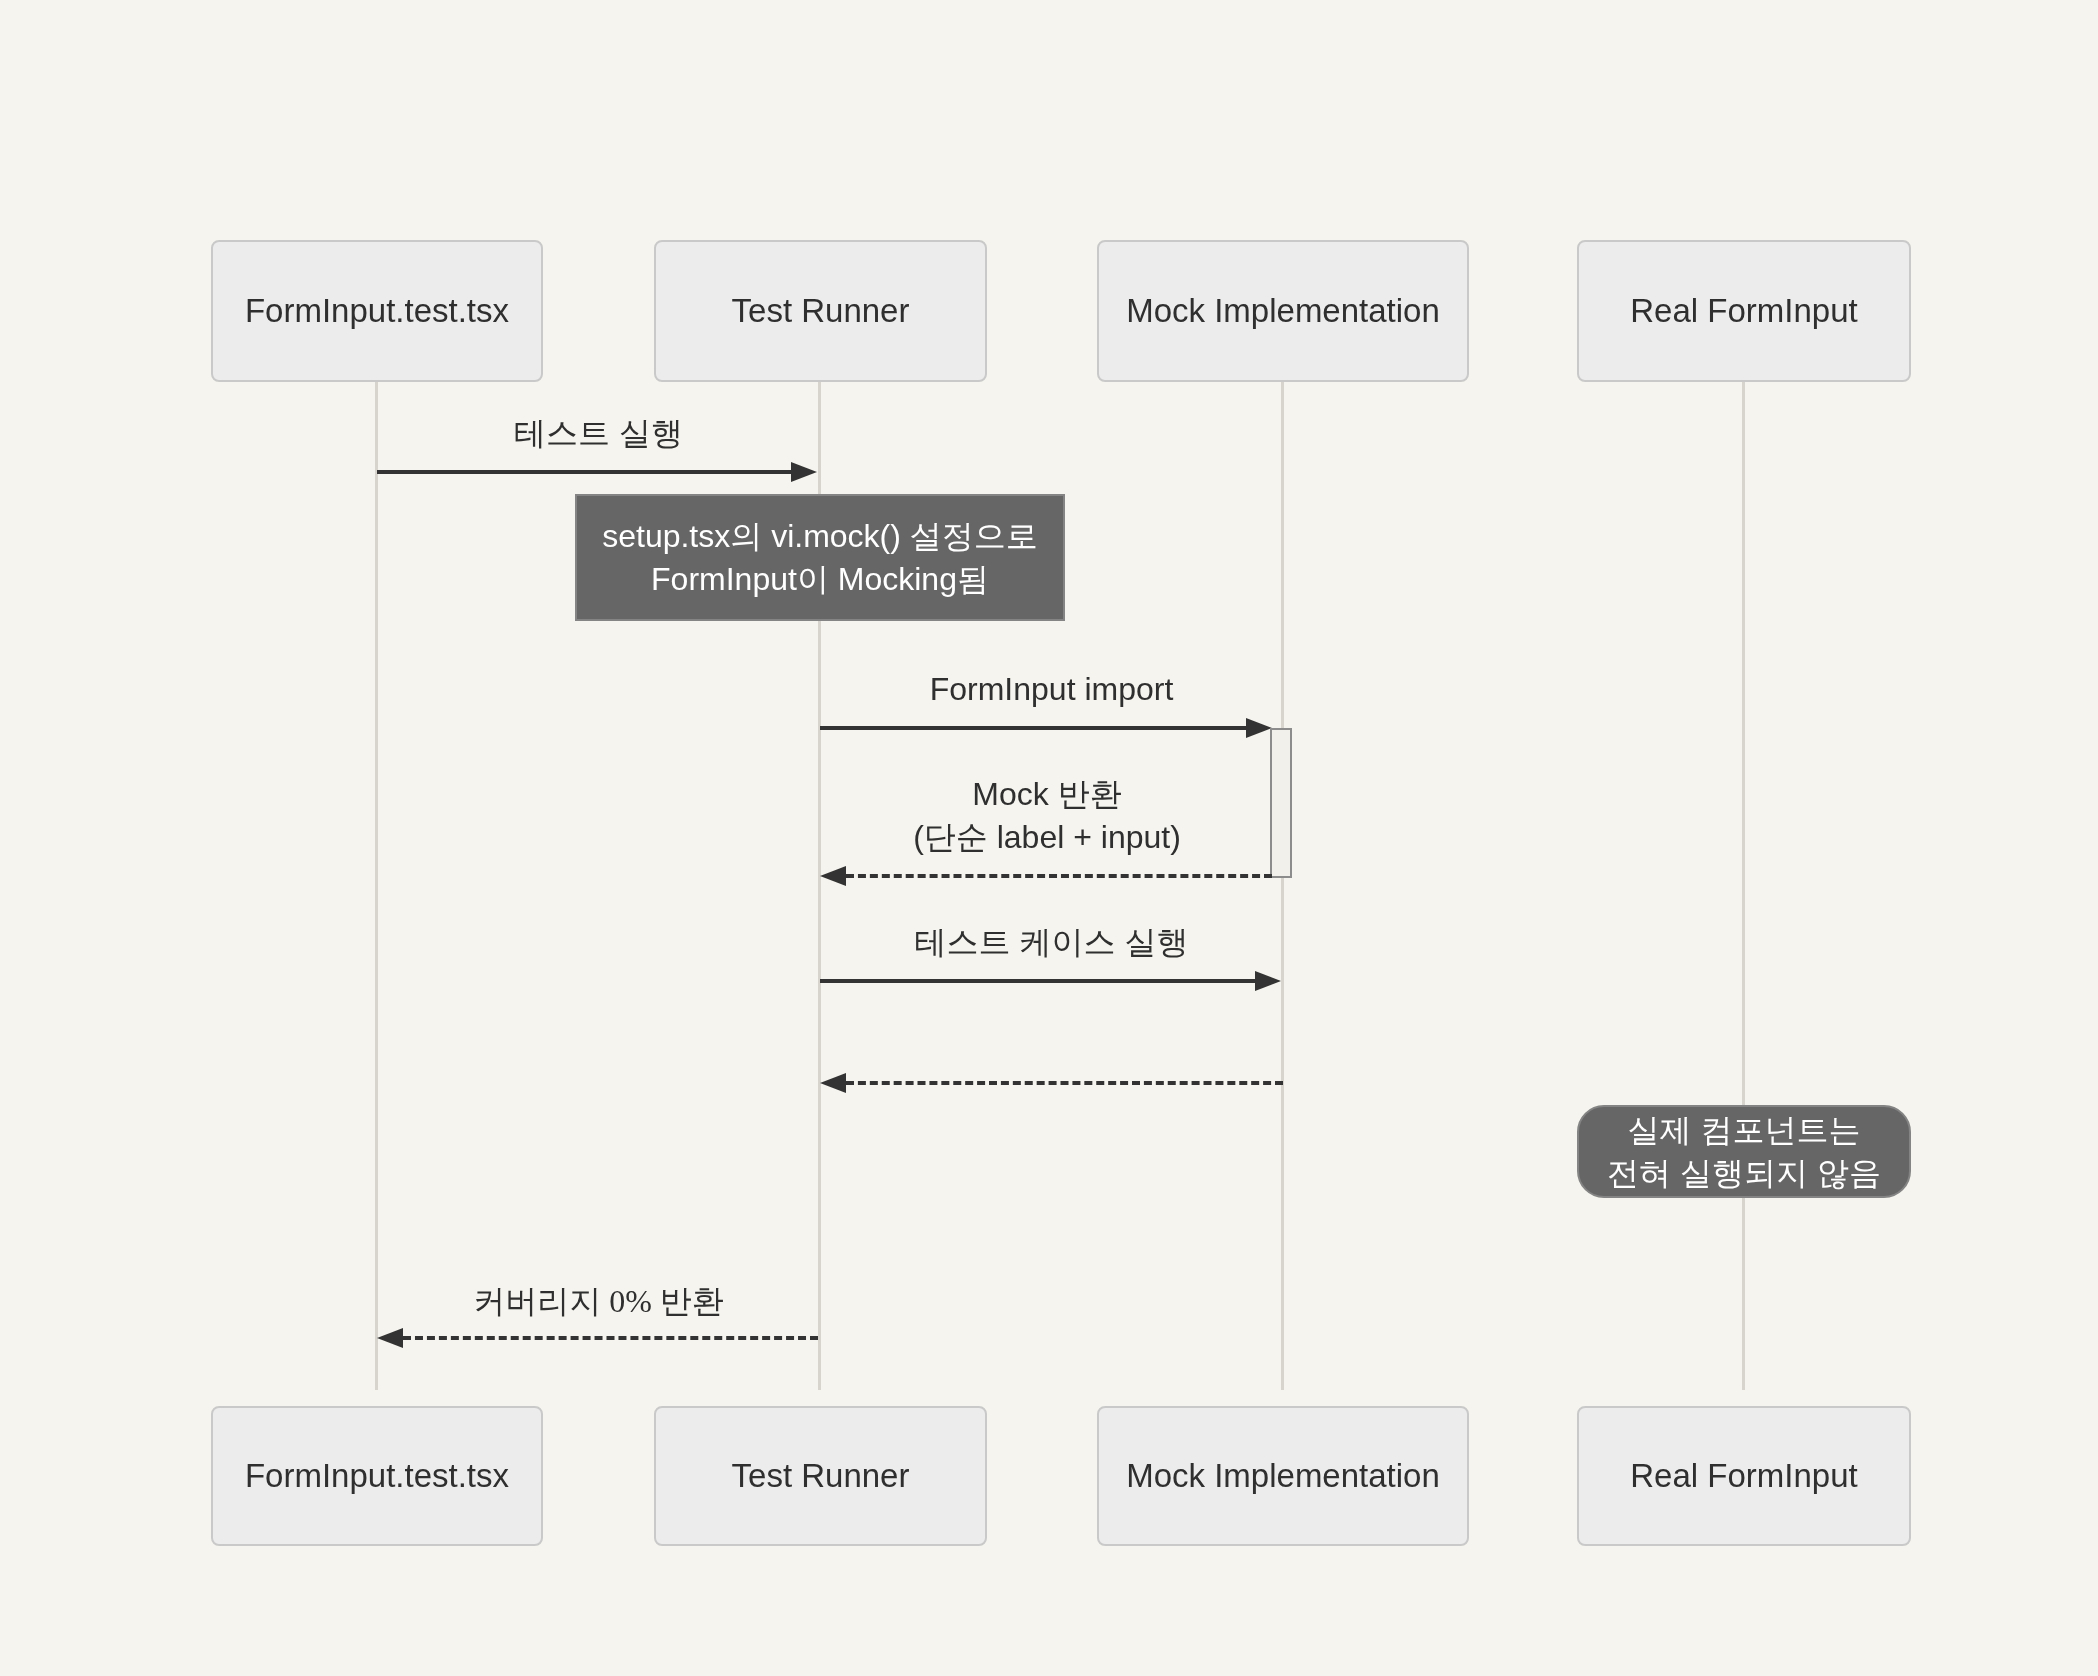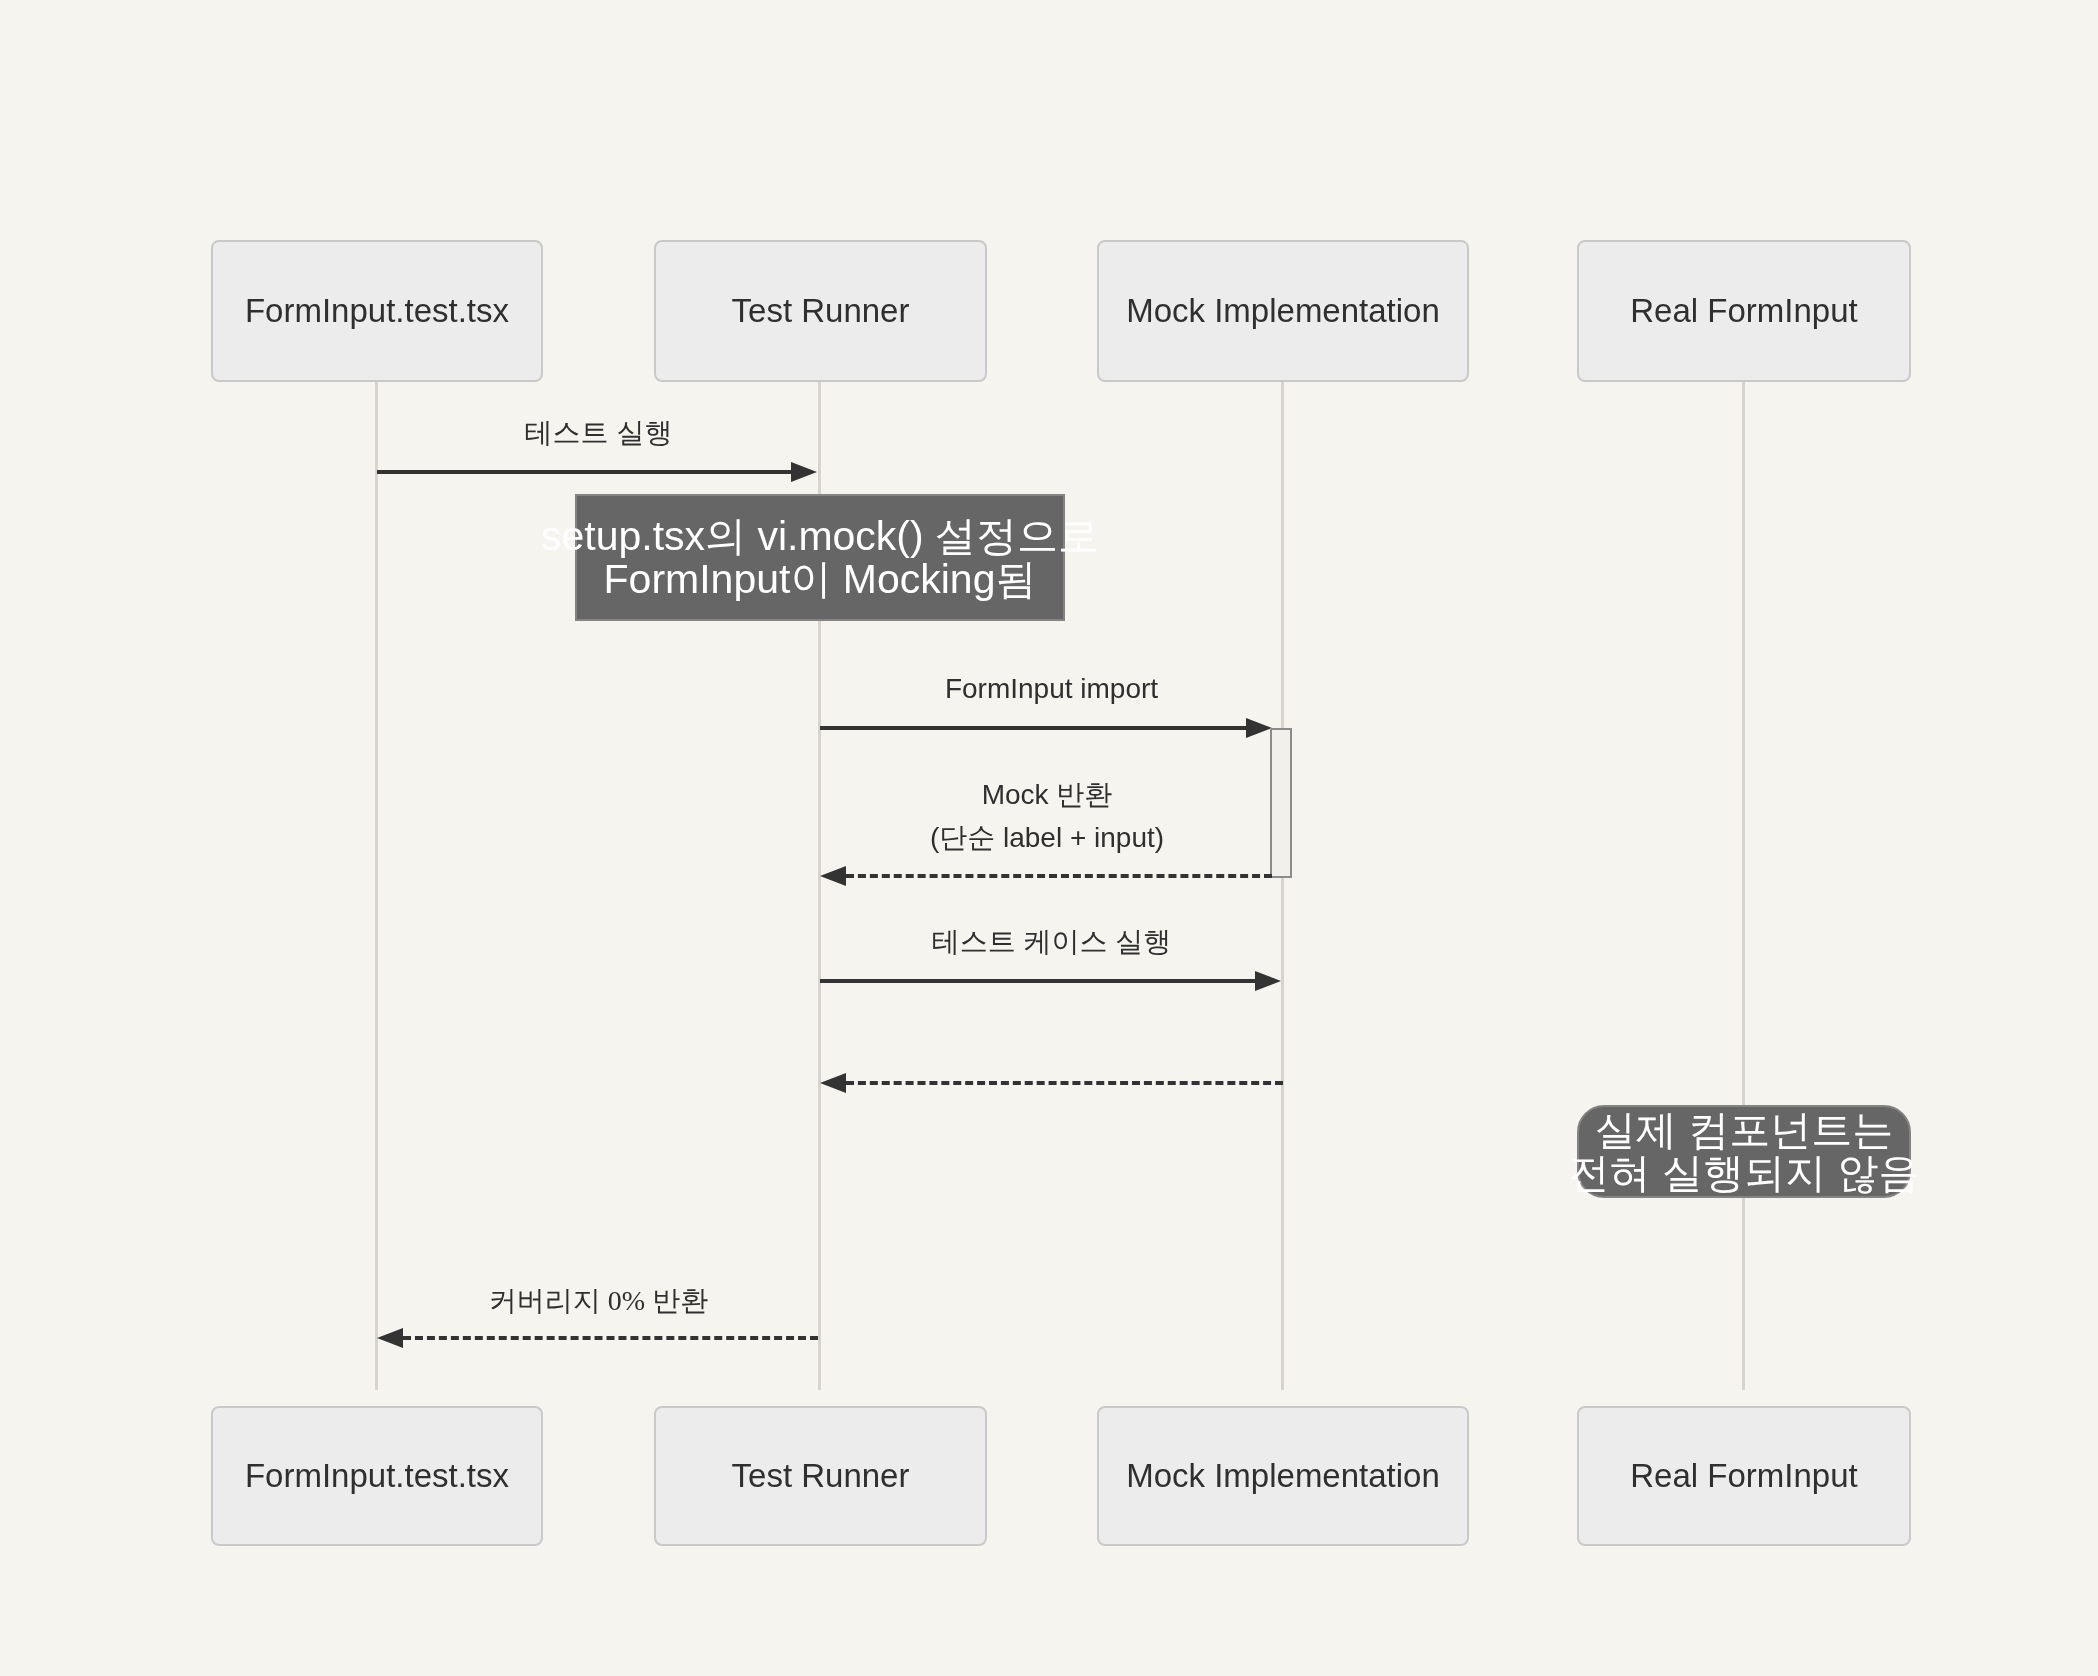--- a/index.html
+++ b/index.html
@@ -22,21 +22,21 @@
     font-size:33px; color:#2f2f2f; white-space:nowrap;margin-top:16px;
   }
   .p-top { top:224px; } .p-bottom { top:1390px; height:140px; }
   .pp1 { left:211px; width:332px; }
   .pp2 { left:654px; width:333px; }
   .pp3 { left:1097px; width:372px; }
   .pp4 { left:1577px; width:334px; }
 
   
   .msg-label {
-    position:absolute; font-size:28px; line-height:40px; color:#2f2f2f;
+    position:absolute; font-size:32px; line-height:40px; color:#2f2f2f;
     text-align:center; white-space:nowrap;
   }
   .msg-label.two-line { line-height:43px; }
   #m1-label { left:377px; top:413px; width:443px; }
   #m2-label { left:820px; top:669px; width:463px; }
   #m3-label { left:822px; top:773px; width:450px; }
   #m4-label { left:820px; top:922px; width:463px; }
   #m5-label { left:820px; top:1021px; width:463px; }
   #m6-label { left:377px; top:1281px; width:443px;font-family:Liberation Serif, serif; }
 
@@ -62,21 +62,21 @@
   #m3-head { left:820px;  top:866px; }
   #m4-head { left:1255px; top:971px; }
   #m5-head { left:820px;  top:1073px; }
   #m6-head { left:377px;  top:1328px; }
 
   
   .note {
     position:absolute; box-sizing:border-box;
     background:#666666; border:2px solid #848484; color:#ffffff;
     display:flex; flex-direction:column; align-items:center; justify-content:center;
-    font-size:41px; line-height:43px; text-align:center; white-space:nowrap;
+    font-size:32px; line-height:43px; text-align:center; white-space:nowrap;
   }
   #note1 { left:575px;  top:494px;  width:490px; height:127px; }
   #note2 { left:1577px; top:1105px; width:334px; height:93px;border-radius:27px; }
 
   
   .activation {
     position:absolute; left:1270px; top:728px; width:22px; height:150px;
     box-sizing:border-box; background:#f1f0ea; border:2px solid #8c8c8c;
   }
 </style>

